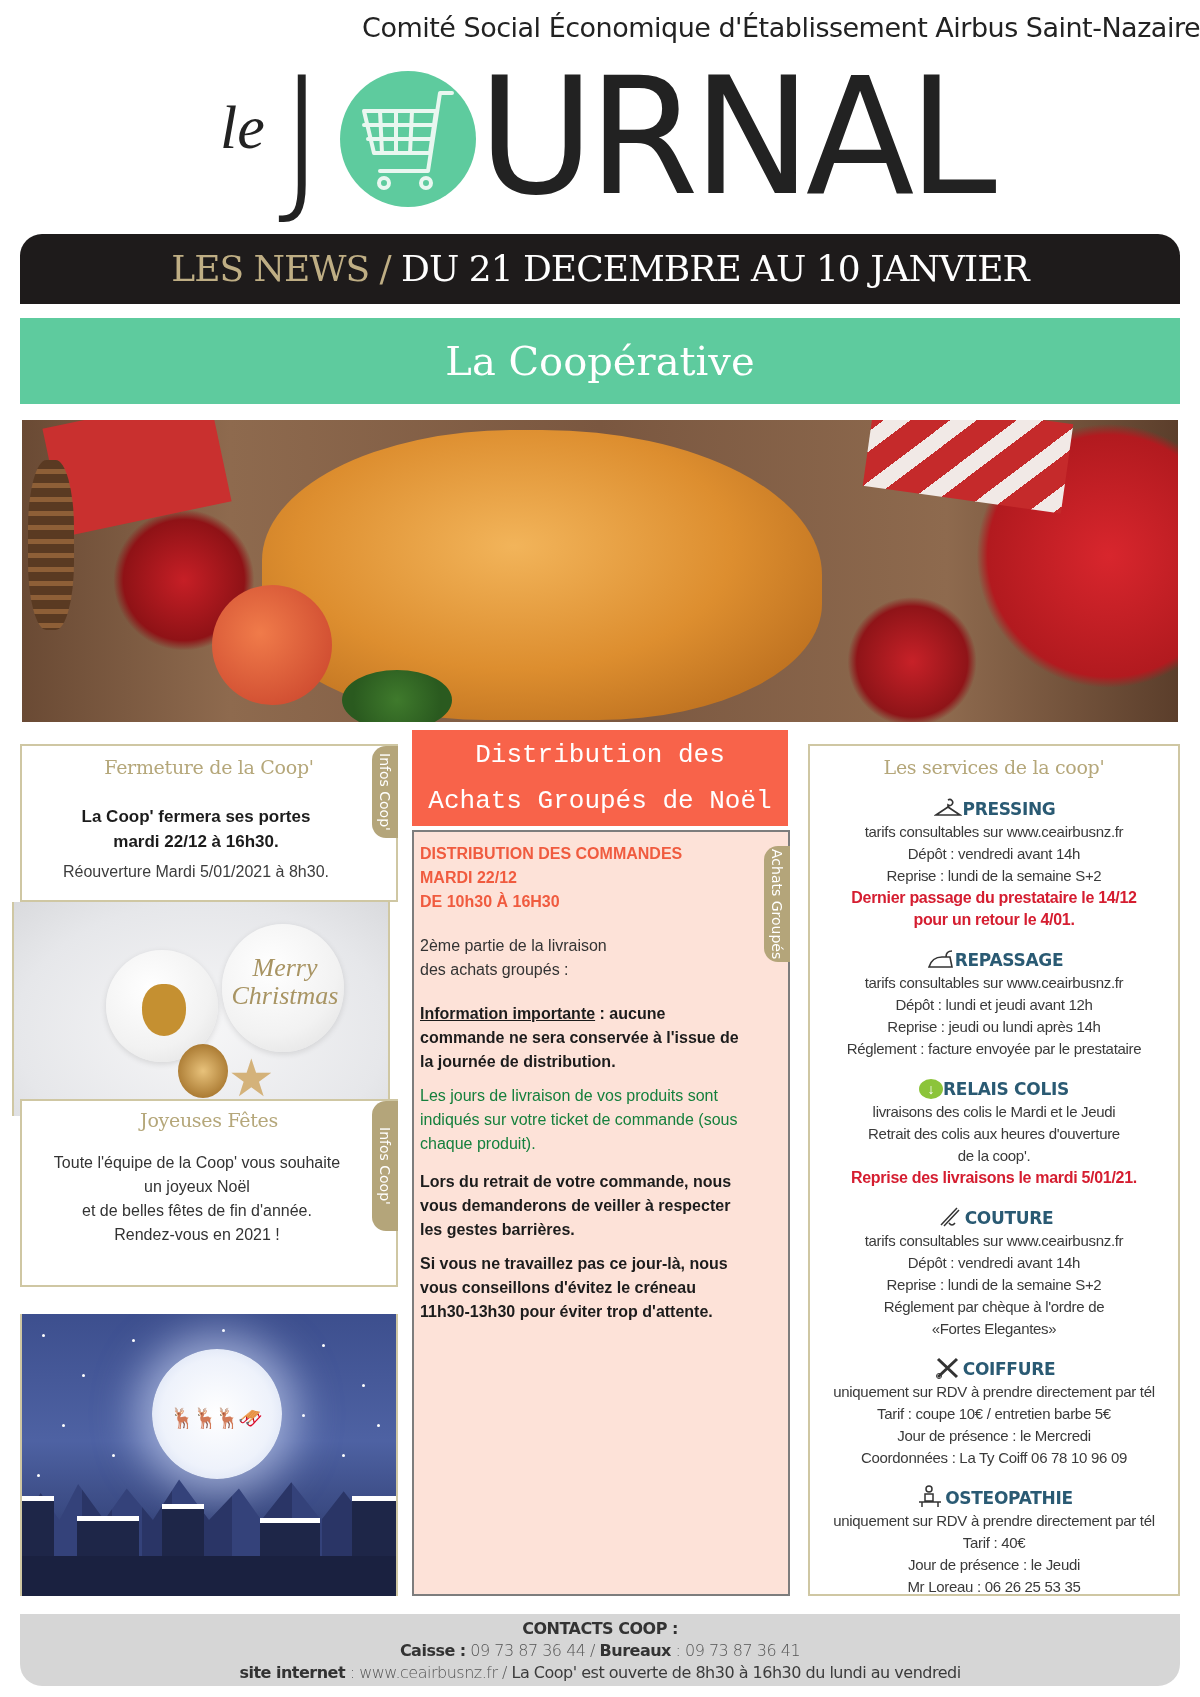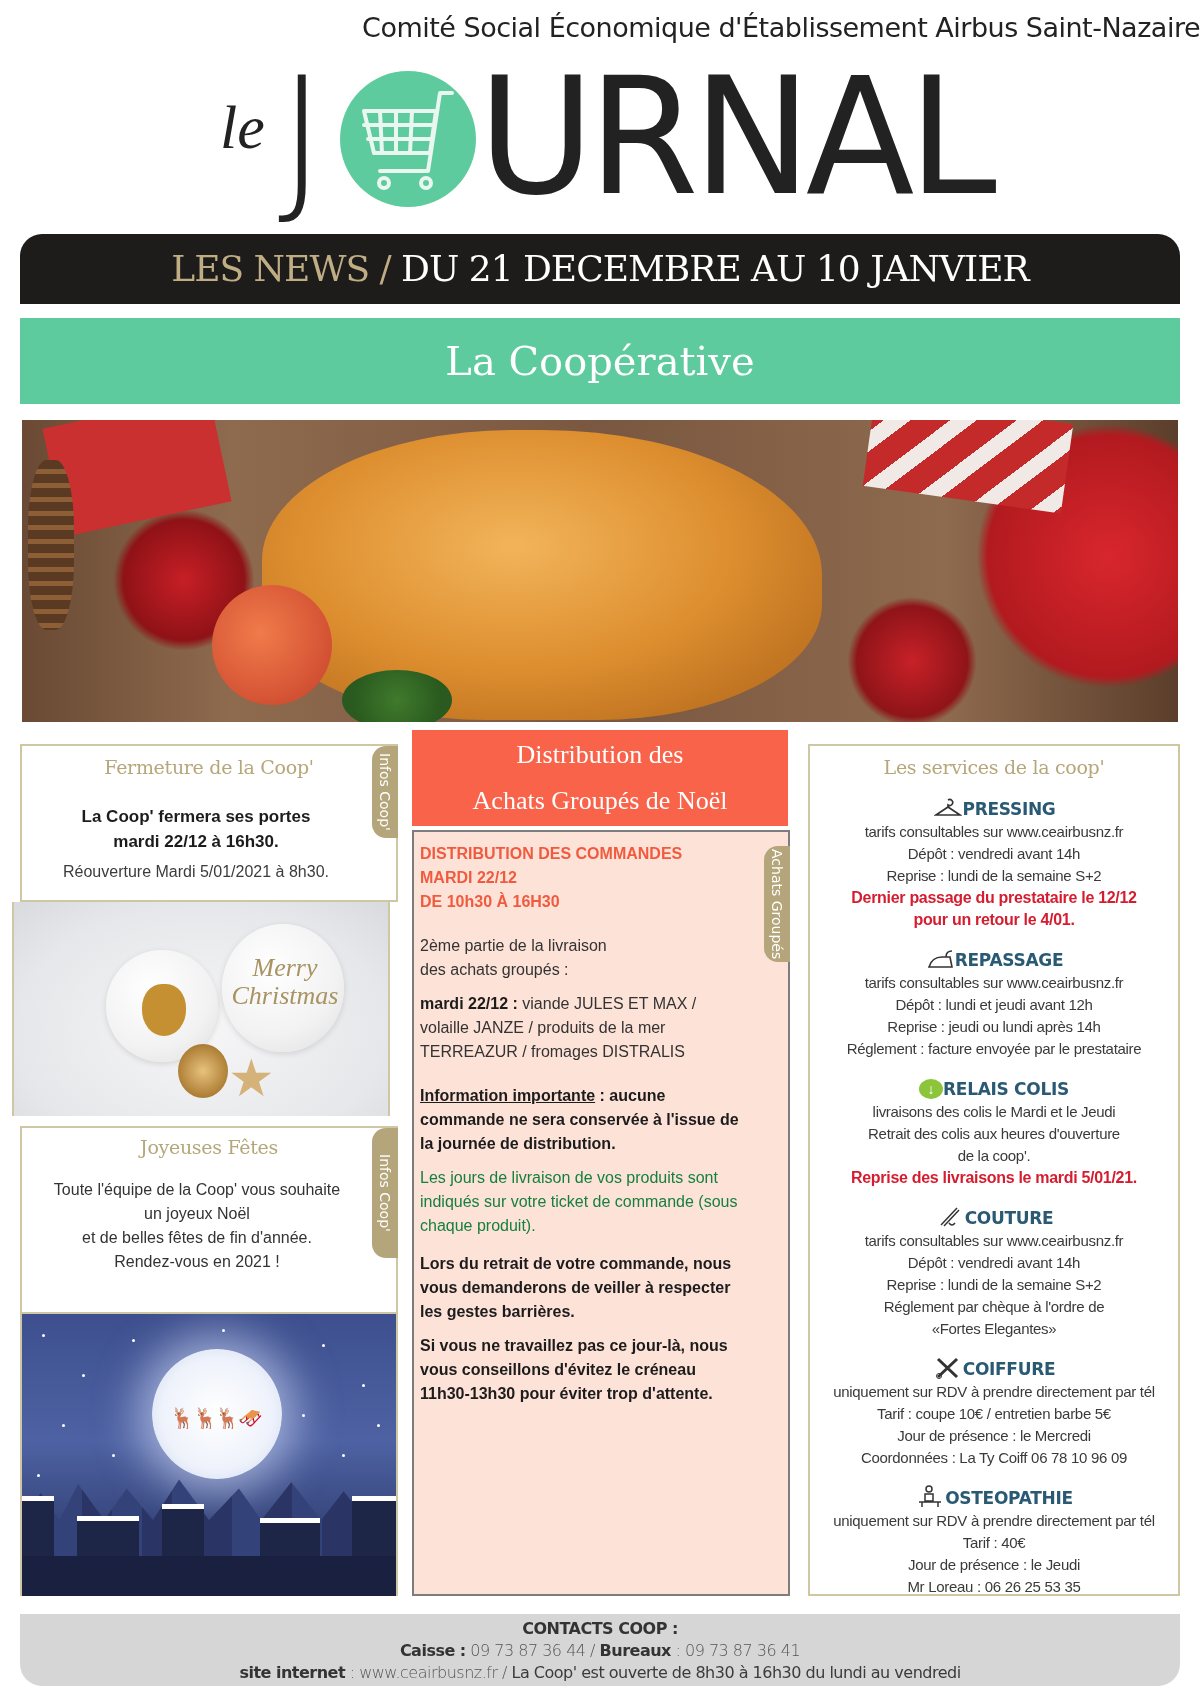--- a/index.html
+++ b/index.html
@@ -47,35 +47,35 @@
 
   .img-xmas { position: absolute; top: 902px; left: 12px; width: 378px; height: 214px; background: radial-gradient(ellipse at 50% 60%, #f6f6f7 0, #e6e7ea 70%, #d9dadd 100%); border-left: 2px solid #cfc7a3; border-right: 2px solid #cfc7a3; overflow: hidden; }
   .ball { position: absolute; border-radius: 50%; background: radial-gradient(circle at 40% 35%, #ffffff 0, #f2f2f2 60%, #dedede 100%); box-shadow: 0 2px 6px rgba(0,0,0,0.12); }
   .ball.a { left: 92px; top: 48px; width: 112px; height: 112px; }
   .ball.b { left: 208px; top: 22px; width: 122px; height: 128px; }
   .ball .deer { position: absolute; left: 36px; top: 34px; width: 44px; height: 52px; border-radius: 45% 45% 50% 50%; background: #c59031; }
   .ball .merry { position: absolute; left: 8px; top: 30px; width: 110px; text-align: center; font-family: "Liberation Serif", serif; font-style: italic; color: #a89463; font-size: 26px; line-height: 28px; }
   .gold-ball { position: absolute; left: 164px; top: 142px; width: 50px; height: 54px; border-radius: 50%; background: radial-gradient(circle, #e8c27b 0, #a5742c 80%); }
   .gold-star { position: absolute; left: 214px; top: 150px; color: #d4b27a; font-size: 52px; line-height: 1; }
 
-  .b2 { top: 1126px; left: 20px; width: 378px; height: 188px; }
+  .b2 { top: 1099px; left: 20px; width: 378px; height: 188px; }
   .b2 .box-title { margin-top: 8px; }
   .b2 .text { margin-top: 20px; text-align: center; font-size: 16px; line-height: 24px; color: #333; padding-right: 24px; }
   .b2 .tab { top: 0; height: 130px; }
 
   .img-night { position: absolute; top: 1314px; left: 20px; width: 378px; height: 282px; overflow: hidden; background: linear-gradient(180deg, #3d4f8e 0%, #4e62a3 45%, #3a4a82 70%, #1d2547 100%); border-left: 2px solid #cfc7a3; border-right: 2px solid #cfc7a3; }
   .moon { position: absolute; left: 130px; top: 35px; width: 130px; height: 130px; border-radius: 50%; background: radial-gradient(circle, #ffffff 0, #eef2fb 60%, #c9d4ee 100%); box-shadow: 0 0 40px 16px rgba(220,230,255,0.55); }
   .sleigh { position: absolute; left: 148px; top: 92px; color: #1b2140; font-size: 20px; letter-spacing: -2px; }
   .trees { position: absolute; left: 0; bottom: 40px; width: 100%; height: 90px; background: repeating-linear-gradient(90deg, #2a3566 0 30px, #34427a 30px 60px); clip-path: polygon(0 60%, 5% 30%, 10% 60%, 15% 20%, 22% 60%, 28% 25%, 35% 60%, 42% 15%, 50% 60%, 58% 25%, 64% 60%, 72% 18%, 80% 60%, 86% 28%, 92% 60%, 100% 35%, 100% 100%, 0 100%); }
   .houses { position: absolute; left: 0; bottom: 30px; width: 100%; height: 80px; }
   .house { position: absolute; bottom: 0; background: #1e2648; border-top: 5px solid #ffffff; }
   .ground { position: absolute; left: 0; bottom: 0; width: 100%; height: 40px; background: #1a2140; }
   .star { position: absolute; width: 3px; height: 3px; background: #fff; border-radius: 50%; }
 
-  .dist-head { position: absolute; top: 730px; left: 412px; width: 376px; height: 96px; background: #f8634a; color: #fff; text-align: center; font-family: Liberation Serif, serif; font-weight: 200; font-size: 26px; line-height: 46px; padding-top: 2px; }
+  .dist-head { position: absolute; top: 730px; left: 412px; width: 376px; height: 96px; background: #f8634a; color: #fff; text-align: center; font-family: Liberation Mono, monospace; font-weight: 200; font-size: 26px; line-height: 46px; padding-top: 2px; }
   .dist-body { position: absolute; top: 830px; left: 412px; width: 378px; height: 766px; background: #fde2d8; border: 2px solid #7d7d7d; padding: 10px 40px 0 6px; font-size: 16px; line-height: 24px; }
   .dist-body .tab { top: 14px; height: 116px; }
   .dist-body p { margin-bottom: 10px; }
   .red-bold { color: #f05b3f; font-weight: bold; font-size: 16px; line-height: 24px; }
   .dist-body .normal { color: #333; }
   .dist-body .bold { font-weight: bold; color: #1c1c1c; }
   .dist-body .salmon { color: #15803d; }
   .u { text-decoration: underline; }
 
   .b3 { top: 744px; left: 808px; width: 372px; height: 852px; text-align: center; }
@@ -194,24 +194,20 @@
 </div>
 
 <div class="dist-body">
   <div class="tab">Achats Groupés</div>
   <p class="red-bold">
     <span>DISTRIBUTION DES COMMANDES</span><br>
     <span>MARDI 22/12</span><br>
     <span>DE 10h30 À 16H30</span>
   </p>
   <p class="normal" style="margin-top:20px; padding-right:120px">2ème partie de la livraison des achats groupés :</p>
-  <p class="normal">
-    <span class="bold">mardi 22/12 :</span>
-    <span>viande JULES ET MAX / volaille JANZE / produits de la mer TERREAZUR / fromages DISTRALIS</span>
-  </p>
   <p class="bold" style="margin-top:20px">
     <span class="u">Information importante</span><span> : aucune commande ne sera conservée à l'issue de la journée de distribution.</span>
   </p>
   <p class="salmon">Les jours de livraison de vos produits sont indiqués sur votre ticket de commande (sous chaque produit).</p>
   <p class="bold" style="margin-top:14px">Lors du retrait de votre commande, nous vous demanderons de veiller à respecter les gestes barrières.</p>
   <p class="bold">Si vous ne travaillez pas ce jour-là, nous vous conseillons d'évitez le créneau 11h30-13h30 pour éviter trop d'attente.</p>
 </div>
 
 <div class="box b3">
   <div class="box-title">Les services de la coop'</div>
@@ -221,21 +217,21 @@
       <span class="svc-icon">
         <svg width="28" height="20" viewBox="0 0 28 20">
             <path d="M14 2 a3 3 0 1 1 0 5 v2 L2 17 h24 L14 9" fill="none" stroke="#333" stroke-width="1.6"></path>
           </svg>
       </span>
       <span class="svc-name">PRESSING</span>
     </div>
     <div class="svc-line">tarifs consultables sur www.ceairbusnz.fr</div>
     <div class="svc-line">Dépôt : vendredi avant 14h</div>
     <div class="svc-line">Reprise : lundi de la semaine S+2</div>
-    <div class="svc-alert">Dernier passage du prestataire le 12/12</div>
+    <div class="svc-alert">Dernier passage du prestataire le 14/12</div>
     <div class="svc-alert">pour un retour le 4/01.</div>
   </div>
 
   <div class="svc">
     <div class="svc-head">
       <span class="svc-icon">
         <svg width="28" height="22" viewBox="0 0 28 22">
             <path d="M3 19 Q6 9 16 9 L24 9 L26 19 Z M20 9 Q20 3 26 3" fill="none" stroke="#333" stroke-width="1.6"></path>
           </svg>
       </span>

